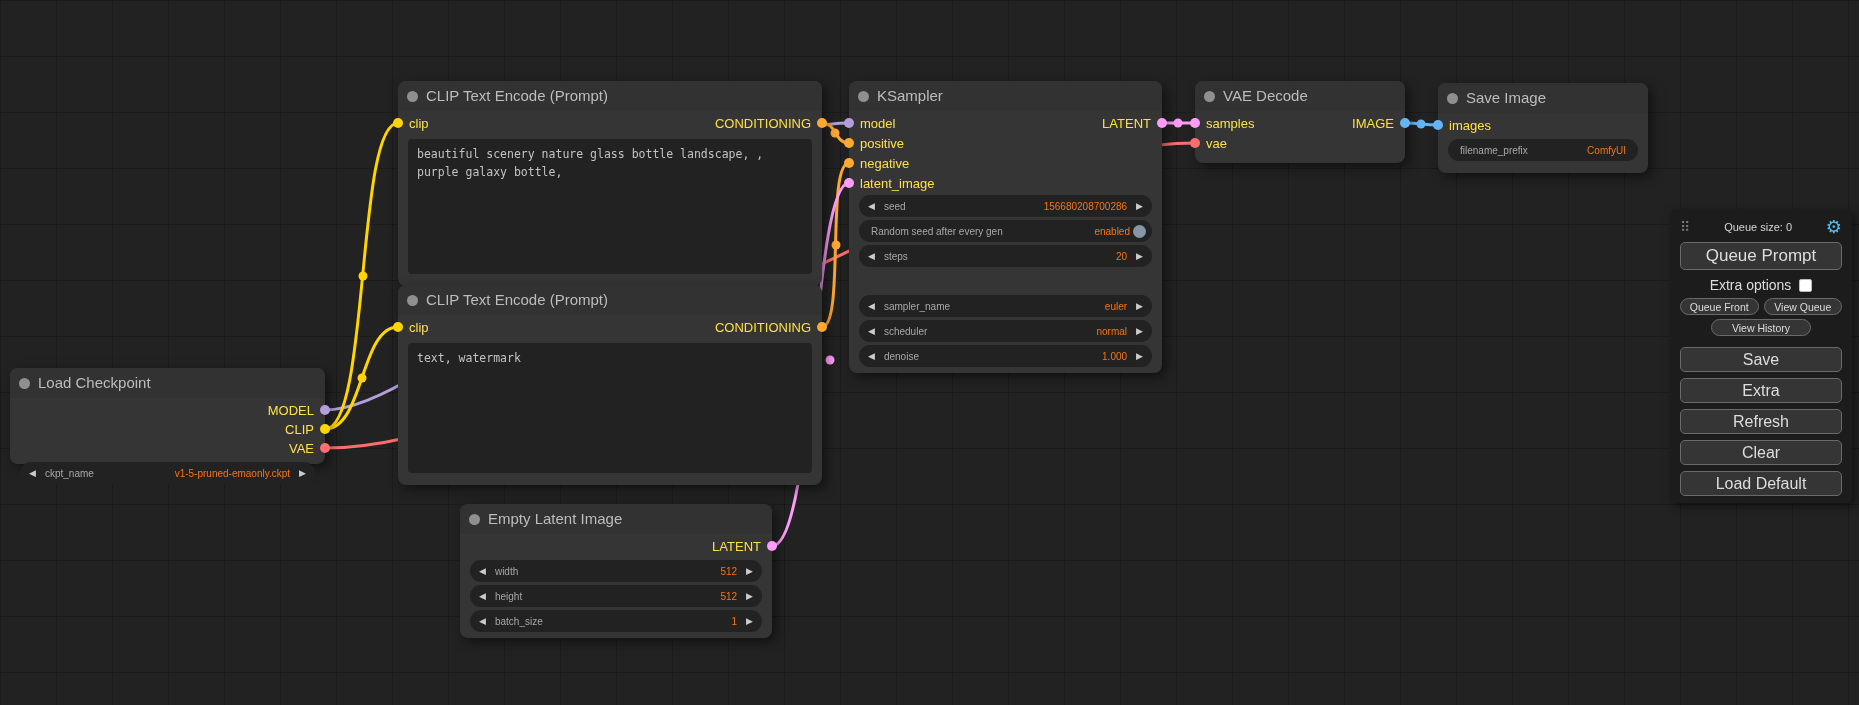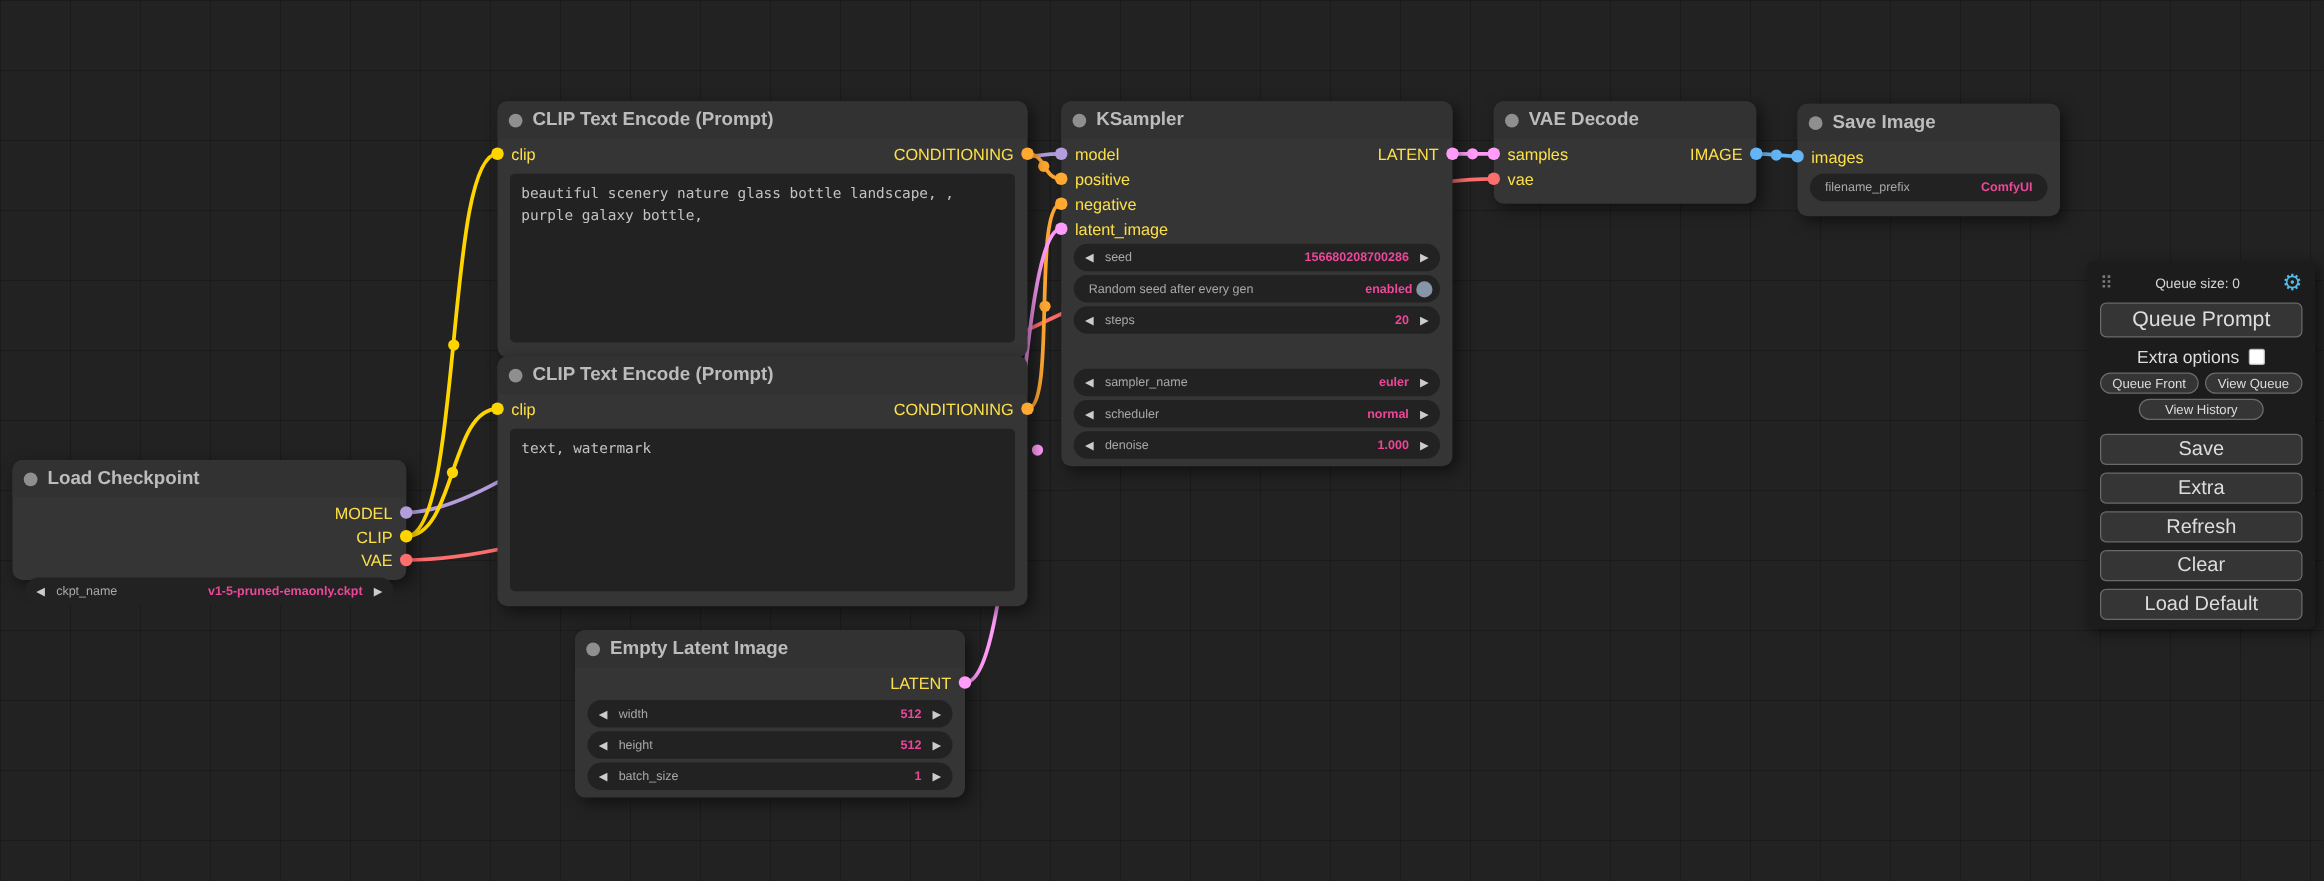--- a/index.html
+++ b/index.html
@@ -8,40 +8,40 @@
   .grid { position:absolute; inset:0; z-index:0;
     background-image:linear-gradient(rgba(0,0,0,.22) 1px,transparent 1px),
                      linear-gradient(90deg,rgba(0,0,0,.22) 1px,transparent 1px);
     background-size:56px 56px; }
   svg.wires { position:absolute; left:0; top:0; z-index:1; pointer-events:none; }
 
   .node { position:absolute; z-index:2; background:#353535; border-radius:8px;
           box-shadow:4px 4px 12px rgba(0,0,0,.5); color:#d4d4d4; }
   .node-title { height:30px; line-height:30px; padding-left:28px; font-size:15px;
                 color:#bcbcbc; background:#323232; border-radius:8px 8px 0 0;
-                position:relative; white-space:nowrap; overflow:hidden;font-weight:bold; }
+                position:relative; white-space:nowrap; overflow:hidden; }
   .collapse-dot { position:absolute; left:9px; top:10px; width:11px; height:11px;
                   border-radius:50%; background:#8f8f8f; }
   .slot { position:absolute; display:flex; align-items:center; gap:6px; height:20px;
           font-size:13px; color:#fde047; white-space:nowrap; }
   .slot .dot { width:10px; height:10px; border-radius:50%; flex:0 0 auto; }
   .slot.in { left:-5px; }
   .slot.out { right:-5px; flex-direction:row-reverse; }
   .dot.c-model { background:#B39DDB; } .dot.c-clip { background:#FFD500; }
   .dot.c-vae { background:#FF6E6E; } .dot.c-cond { background:#FFA931; }
   .dot.c-latent { background:#FF9CF9; } .dot.c-image { background:#64B5F6; }
 
   .widget { position:absolute; left:10px; right:10px; height:22px; background:#222;
             border-radius:11px; display:flex; align-items:center; padding:0 9px;
             font-size:10px; }
   .arr { color:#ccc; font-size:9px; line-height:22px; }
   .arr-l::before { content:"◀"; } .arr-r::before { content:"▶"; }
   .w-label { margin-left:9px; color:#a8a8a8; }
   .widget.no-arrows .w-label { margin-left:3px; }
-  .w-value { margin-left:auto; margin-right:9px; color:#ec4899;font-weight:bold; }
+  .w-value { margin-left:auto; margin-right:9px; color:#f97316; }
   .widget.no-arrows .w-value { margin-right:3px; }
   .toggle-dot { width:13px; height:13px; border-radius:50%; background:#8696a6;
                 flex:0 0 auto; margin-right:-3px; }
 
   textarea.prompt { position:absolute; left:10px; right:10px; top:58px; bottom:12px;
     background:#222; border:none; border-radius:4px; resize:none; outline:none;
     color:#c3c3c3; font-family:"DejaVu Sans Mono",monospace; font-size:11.5px;
     line-height:1.55; padding:7px 9px; }
 
   .menu { position:absolute; left:1670px; top:209px; width:182px; height:294px;

